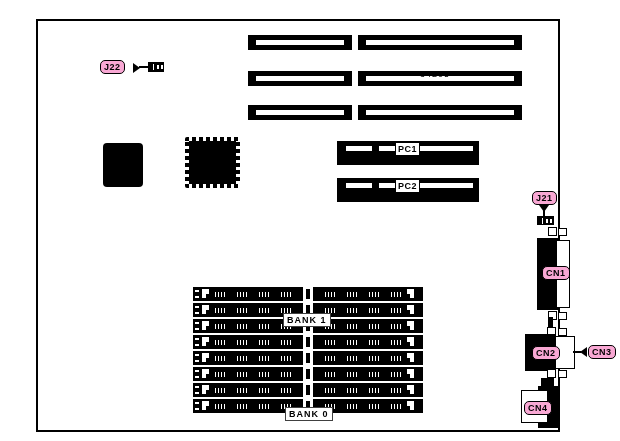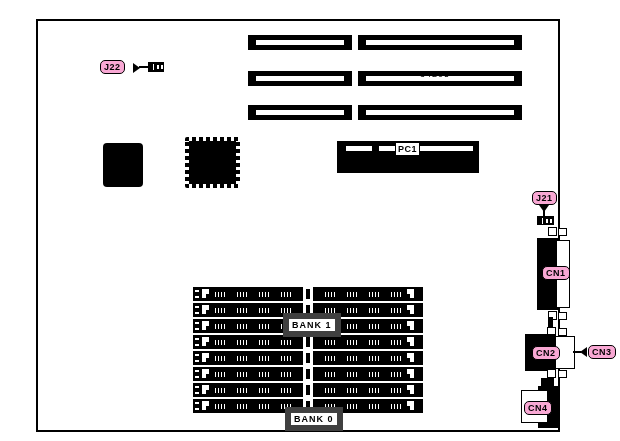--- a/index.html
+++ b/index.html
@@ -11,34 +11,34 @@
   .board{left:36px;top:19px;width:524px;height:413px;border:2px solid #000;box-sizing:border-box;}
 
   
   .isa{height:15px;background:#000;}
   .isa>div{position:absolute;left:8px;right:8px;top:5px;height:5px;background:#fff;}
 
   
   .partnum{font-size:9px;letter-spacing:1px;}
 
   
-  .pci{height:32px;background:#000;width:142px;left:337px;}
+  .pci{height:24px;background:#000;width:142px;left:337px;}
   .pci .seg1{position:absolute;left:9px;top:5px;width:26px;height:5px;background:#fff;}
   .pci .seg2{position:absolute;left:42px;top:5px;width:94px;height:5px;background:#fff;}
   .pci .plabel{position:absolute;left:58px;top:1px;height:12px;line-height:12px;
     background:#fff;border:1px solid #000;padding:0 2px;font-size:9px;font-weight:bold;letter-spacing:0.5px;}
 
   
   .sl1bar{left:55px;top:265px;width:365px;height:14px;background:#000;}
   .sl1bar .stripe{position:absolute;left:13px;right:13px;top:5px;height:4px;background:#fff;}
   .sl1bar .slabel{position:absolute;left:169px;top:0px;height:12px;line-height:12px;
     background:#fff;border:1px solid #000;padding:0 3px;font-size:9px;font-weight:bold;}
 
   
-  .sqlabel{background:#fff;border:6px solid #404040;height:12px;line-height:12px;
+  .sqlabel{background:#fff;border:1px solid #404040;height:12px;line-height:12px;
     padding:0 3px;font-size:9px;font-weight:bold;letter-spacing:1px;}
 
   
   .rlabel{background:#f9a8d4;border:1px solid #000;border-radius:5px;height:12px;line-height:12px;
     padding:0 3px;font-size:9px;font-weight:bold;letter-spacing:0.5px;}
 
   
   .chip-plain{left:103px;top:143px;width:40px;height:44px;background:#000;border-radius:4px;}
   .chip-qfp{left:185px;top:137px;width:55px;height:51px;border-radius:2px;
     background:
@@ -113,20 +113,25 @@
   <div class="abs jumper" style="left:148px;top:62px;width:16px;height:10px;"></div>
 
   <div class="abs chip-plain"></div>
   <div class="abs chip-qfp"></div>
 
   <div class="abs pci" style="top:141px;">
     <div class="seg1"></div>
       <div class="seg2"></div>
     <div class="plabel">PC1</div>
   </div>
+  <div class="abs pci" style="top:178px;">
+    <div class="seg1"></div>
+      <div class="seg2"></div>
+    <div class="plabel">PC2</div>
+  </div>
 
 
   <div class="abs banks">
     <div class="simm-row"></div>
     <div class="simm-row"></div>
     <div class="simm-row"></div>
     <div class="simm-row"></div>
     <div class="simm-row"></div>
     <div class="simm-row"></div>
     <div class="simm-row"></div>

